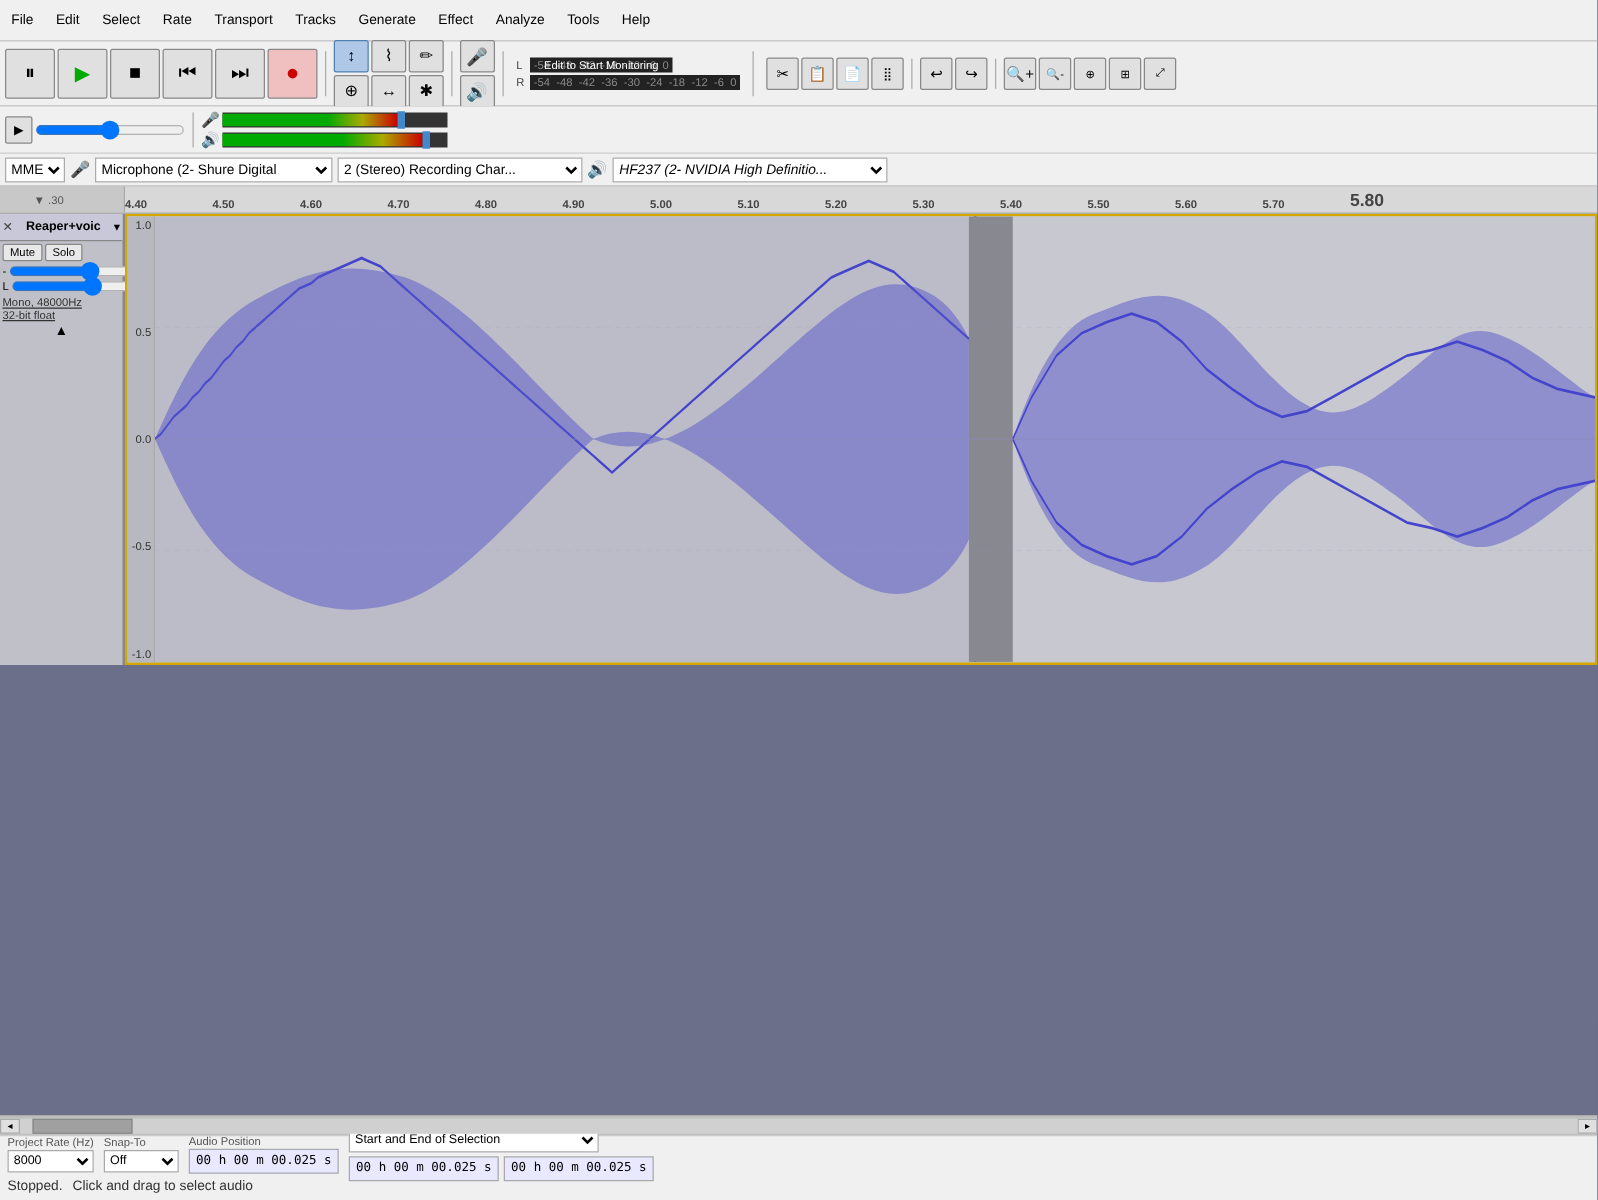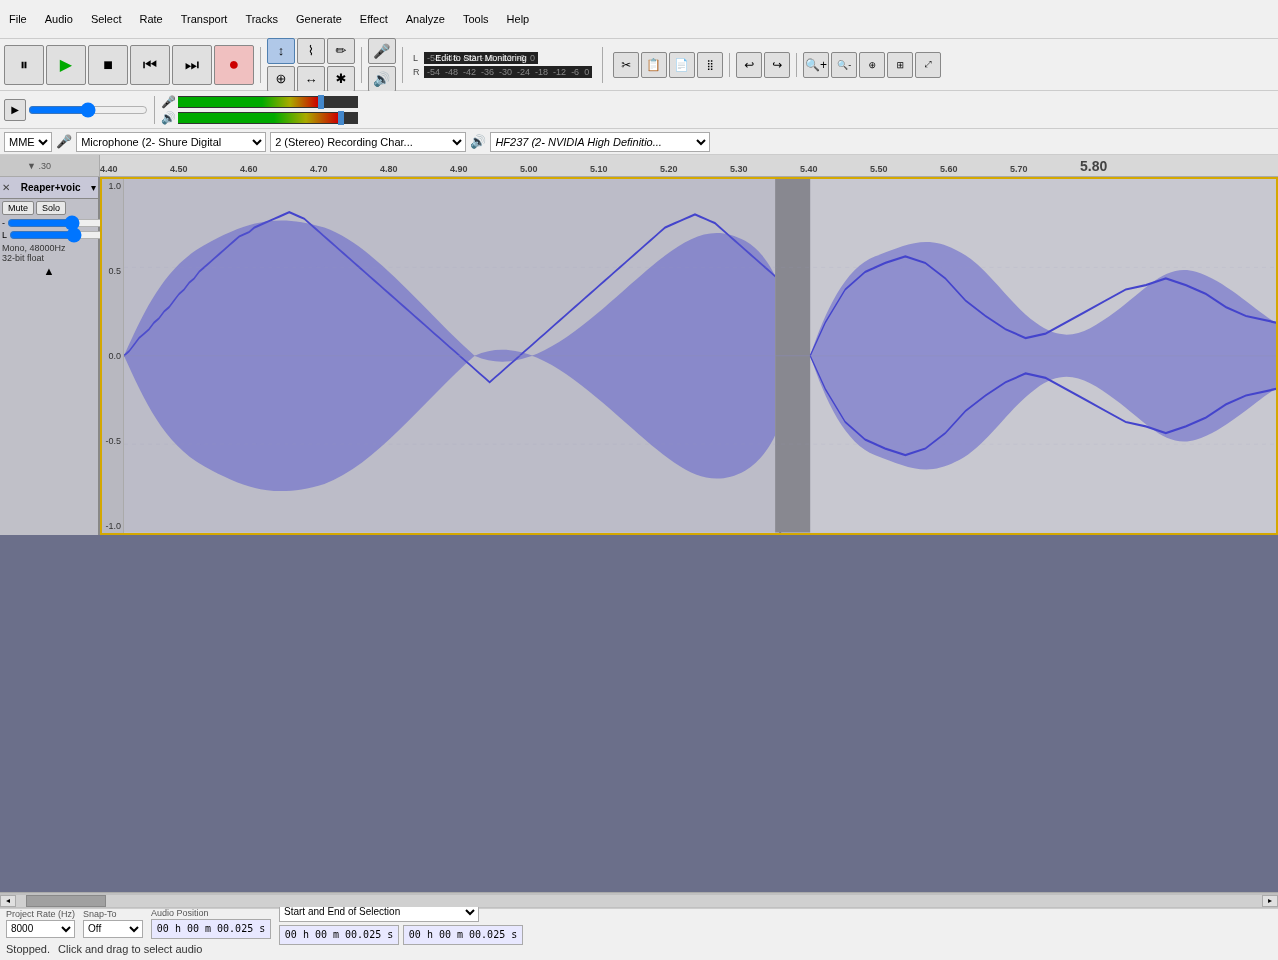--- a/index.html
+++ b/index.html
@@ -13,24 +13,24 @@
       overflow: hidden;
       display: flex;
       flex-direction: column;
     }
 
     
     .menubar {
       background: #f0f0f0;
       display: flex;
       align-items: center;
-      padding: 6px 4px;
+      padding: 16px 4px;
       gap: 8px;
       border-bottom: 1px solid #ccc;
-      height: 39px;
+      height: 22px;
     }
     .menubar span {
       cursor: pointer;
       padding: 2px 5px;
       font-size: 11px;
     }
 
     
     .toolbar1 {
       background: #f0f0f0;
@@ -252,20 +252,21 @@
       display: flex;
       align-items: center;
       padding: 1px 2px;
       gap: 2px;
       font-size: 9px;
     }
     .track-info {
       font-size: 9px;
       padding: 2px;
       color: #333;
+      text-decoration: underline;
     }
 
     
     .waveform-area {
       flex: 1;
       background: #c8c8d0;
       position: relative;
       overflow: hidden;
       border: 2px solid #d4a800;
     }
@@ -380,21 +381,21 @@
       gap: 8px;
       height: 24px;
     }
     .status-text { font-size: 11px; color: #333; }
   </style>
 </head>
 <body>
 
 <div class="menubar">
   <span>File</span>
-  <span>Audio</span>
+  <span>Edit</span>
   <span>Select</span>
   <span>Rate</span>
   <span>Transport</span>
   <span>Tracks</span>
   <span>Generate</span>
   <span>Effect</span>
   <span>Analyze</span>
   <span>Tools</span>
   <span>Help</span>
 </div>

